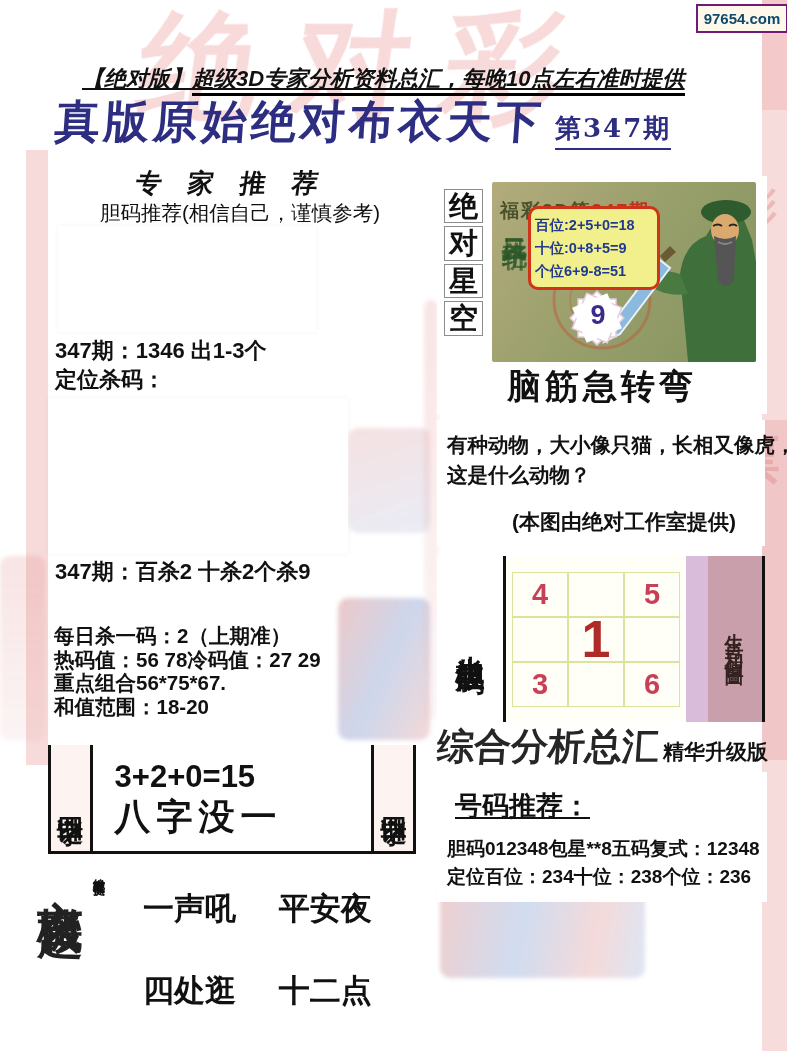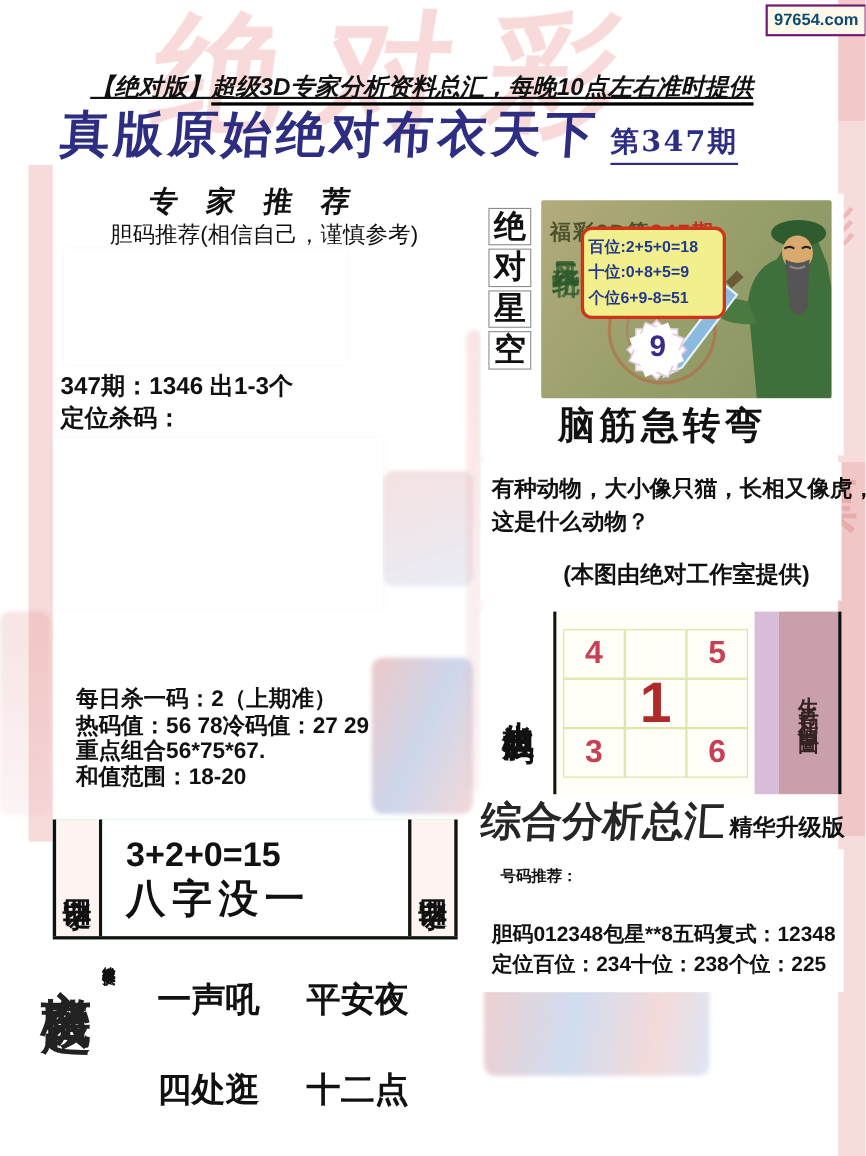--- a/index.html
+++ b/index.html
@@ -41,21 +41,21 @@
 
   
   .expert-header{left:80px;top:166px;width:320px;text-align:center;font-size:26px;font-weight:bold;
                  letter-spacing:26px;transform:skewX(-8deg);white-space:nowrap;z-index:2;}
   .danma{left:58px;top:199px;font-size:20.5px;font-weight:normal;z-index:2;white-space:nowrap;margin-left:42px;}
   .whitebox{background:#fff;box-shadow:0 0 5px rgba(0,0,0,.05);z-index:1;}
   .box1{left:58px;top:226px;width:258px;height:106px;}
   .box2{left:48px;top:398px;width:300px;height:156px;}
   .lline{font-size:22px;font-weight:bold;z-index:2;white-space:nowrap;}
   .l1{left:55px;top:336px;} .l2{left:55px;top:365px;} .l3{left:55px;top:557px;}
-  .daily{left:69px;top:624px;font-size:20.5px;font-weight:bold;line-height:23.5px;z-index:2;white-space:nowrap;}
+  .daily{left:54px;top:624px;font-size:20.5px;font-weight:bold;line-height:23.5px;z-index:2;white-space:nowrap;}
 
   .sizimi{left:48px;top:745px;width:368px;height:106px;display:flex;align-items:stretch;
           border-bottom:3px solid #111;background:#86efac;z-index:2;}
   .szm-side{border-left:3px solid #111;border-right:3px solid #111;padding:2px 5px;
             display:flex;align-items:center;background:#fdf4f2;}
   .szm-vert{writing-mode:vertical-rl;text-orientation:upright;font-size:26px;font-weight:bold;line-height:1.1;}
   .szm-mid{flex:1;padding-left:22px;display:flex;flex-direction:column;justify-content:center;background:#fff;}
   .szm-formula{font-size:31px;font-weight:bold;line-height:1.2;}
   .szm-phrase{font-size:36px;font-weight:bold;letter-spacing:6px;line-height:1.2;}
 
@@ -105,21 +105,21 @@
          font-size:29px;font-weight:bold;color:#c84058;}
   .zcell.big{font-size:52px;color:#b12a2a;line-height:45px;}
   .z-lav{width:22px;background:#d9bcd9;}
   .z-mauve{width:54px;background:#c99fab;display:flex;align-items:center;justify-content:center;}
   .z-side-title{writing-mode:vertical-rl;text-orientation:upright;font-family:"DejaVu Serif",serif;
                 font-size:19px;font-weight:bold;letter-spacing:9px;color:#33221f;}
 
   .sum-title{left:437px;top:722px;display:flex;align-items:baseline;z-index:2;white-space:nowrap;}
   .sum-main{font-family:"DejaVu Serif",serif;font-size:37px;font-weight:bold;color:#262626;transform:skewX(-4deg);}
   .sum-sub{font-size:21px;font-weight:bold;margin-left:4px;}
-  .sum-reco{left:455px;top:788px;font-size:14px;font-weight:bold;z-index:2;}
+  .sum-reco{left:455px;top:788px;font-size:27px;font-weight:bold;z-index:2;text-decoration:underline;}
   .sum-l1{left:447px;top:836px;font-size:19px;font-weight:bold;z-index:2;white-space:nowrap;}
   .sum-l2{left:447px;top:864px;font-size:19px;font-weight:bold;z-index:2;white-space:nowrap;}
 </style>
 </head>
 <body>
 
 <div class="page">
 
   <div class="bg">
     <div class="wm-top">绝对彩</div>
@@ -141,20 +141,21 @@
     <span class="title-main">真版原始绝对布衣天下</span>
     <span class="title-issue">第347期</span>
   </div>
 
   <div class="abs whitebox box1"></div>
   <div class="abs whitebox box2"></div>
   <div class="abs expert-header">专家推荐</div>
   <div class="abs danma">胆码推荐(相信自己，谨慎参考)</div>
   <div class="abs lline l1">347期：1346 出1-3个</div>
   <div class="abs lline l2">定位杀码：</div>
+  <div class="abs lline l3">347期：百杀2 十杀2个杀9</div>
   <div class="abs daily">
     <div>每日杀一码：2（上期准）</div>
     <div>热码值：56 78冷码值：27 29</div>
     <div>重点组合56*75*67.</div>
     <div>和值范围：18-20</div>
   </div>
 
   <div class="abs sizimi">
     <div class="szm-side">
       <span class="szm-vert">四字谜</span>
@@ -249,15 +250,15 @@
     <div class="z-vline"></div>
   </div>
 
   <div class="abs sum-title">
     <span class="sum-main">综合分析总汇</span>
     <span class="sum-sub">精华升级版</span>
   </div>
   <div class="abs panel panel4"></div>
   <div class="abs sum-reco">号码推荐：</div>
   <div class="abs sum-l1">胆码012348包星**8五码复式：12348</div>
-  <div class="abs sum-l2">定位百位：234十位：238个位：225</div>
+  <div class="abs sum-l2">定位百位：234十位：238个位：236</div>
 
 </div>
 
 </body></html>

